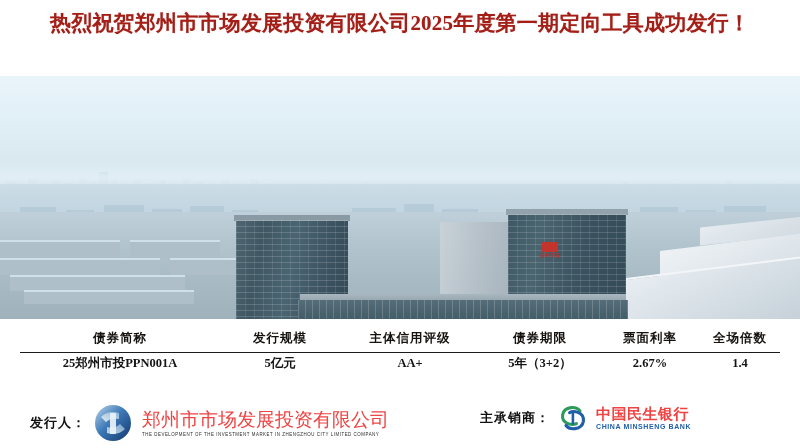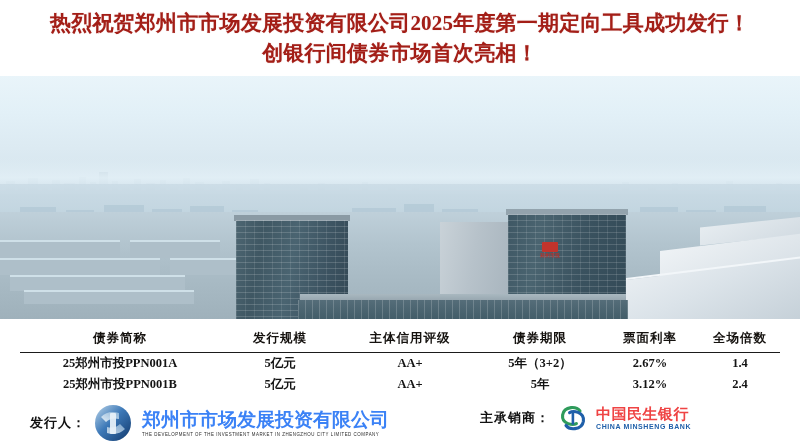--- a/index.html
+++ b/index.html
@@ -161,37 +161,36 @@
   }
   .flabel{
     font-family:"Liberation Serif", serif;font-weight:bold;font-size:13px;color:#111;
     letter-spacing:1px;white-space:nowrap;
   }
   .issuer{position:absolute;left:30px;top:8px;display:flex;align-items:center;gap:8px;}
   .underwriter{position:absolute;left:480px;top:8px;display:flex;align-items:center;gap:8px;}
 
   .zzlogo{width:40px;height:38px;position:relative;flex:0 0 auto;}
   .zztext{display:flex;flex-direction:column;line-height:1;}
-  .zzcn{font-family:"Liberation Sans",sans-serif;font-weight:bold;font-size:19px;color:#3b82f6;letter-spacing:0px;white-space:nowrap;}
+  .zzcn{font-family:"Liberation Sans",sans-serif;font-weight:normal;font-size:19px;color:#ef4444;letter-spacing:0px;white-space:nowrap;}
   .zzen{font-family:"Liberation Sans",sans-serif;font-size:4.4px;color:#2a2a2a;letter-spacing:.55px;white-space:nowrap;margin-top:3px;
         transform:scaleY(1.25);transform-origin:left top;}
 
   .mslogo{width:30px;height:28px;flex:0 0 auto;}
   .mstext{display:flex;flex-direction:column;line-height:1;}
   .mscn{font-family:"Liberation Sans",sans-serif;font-weight:bold;font-size:15px;color:#ef4444;letter-spacing:.5px;white-space:nowrap;}
   .msen{font-family:"Liberation Sans",sans-serif;font-weight:bold;font-size:7px;color:#1f5fa9;letter-spacing:.6px;white-space:nowrap;margin-top:2px;}
 </style>
 </head>
 <body>
 
 <div class="poster">
 
   <div class="headline">
     <div class="ln">热烈祝贺郑州市市场发展投资有限公司2025年度第一期定向工具成功发行！</div>
-    <div class="ln ln2">创银行间债券市场首次亮相！</div>
   </div>
 
   <div class="photo">
     <div class="sky"></div>
 
     <div class="skyline">
       <i style="left:6px;width:9px;height:13px"></i>
       <i style="left:18px;width:7px;height:9px"></i>
       <i style="left:28px;width:10px;height:16px"></i>
       <i style="left:42px;width:6px;height:10px"></i>
@@ -293,28 +292,20 @@
       </thead>
       <tbody>
         <tr>
           <td class="name">25郑州市投PPN001A</td>
           <td>5亿元</td>
           <td>AA+</td>
           <td>5年（3+2）</td>
           <td>2.67%</td>
           <td>1.4</td>
         </tr>
-        <tr>
-          <td class="name">25郑州市投PPN001B</td>
-          <td>5亿元</td>
-          <td>AA+</td>
-          <td>5年</td>
-          <td>3.12%</td>
-          <td>2.4</td>
-        </tr>
       </tbody>
     </table>
   </div>
 
   <div class="footer">
 
     <div class="issuer">
       <span class="flabel">发行人：</span>
 
       <span class="zzlogo">

